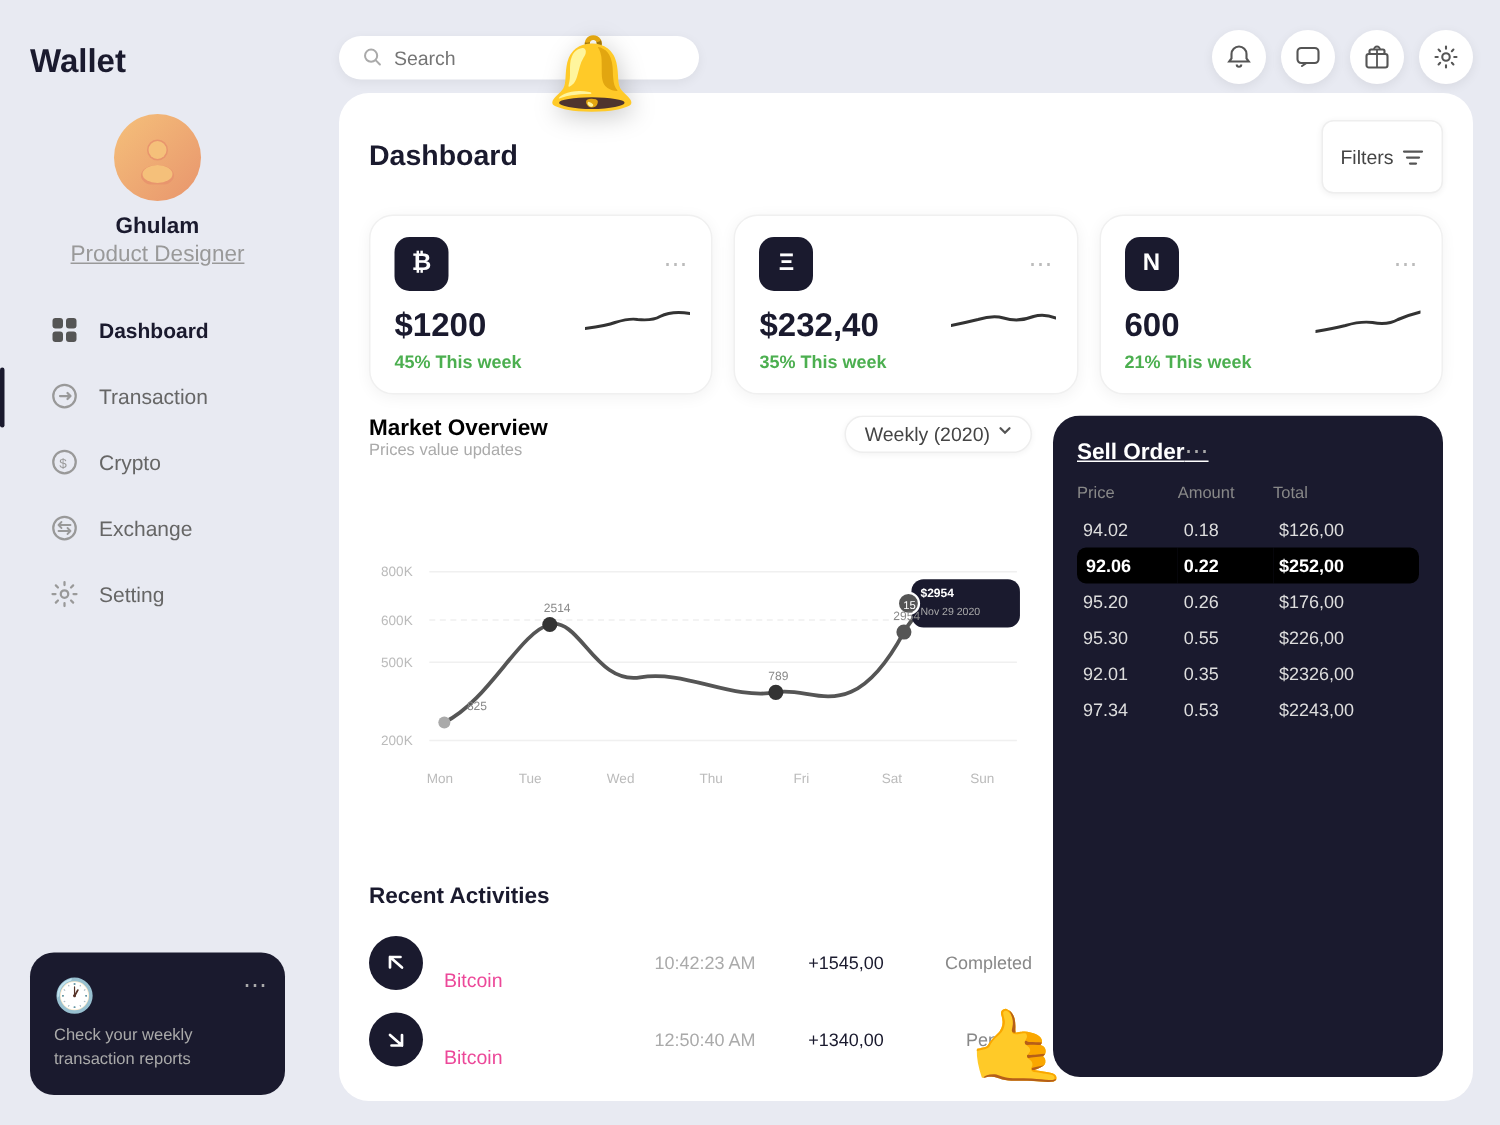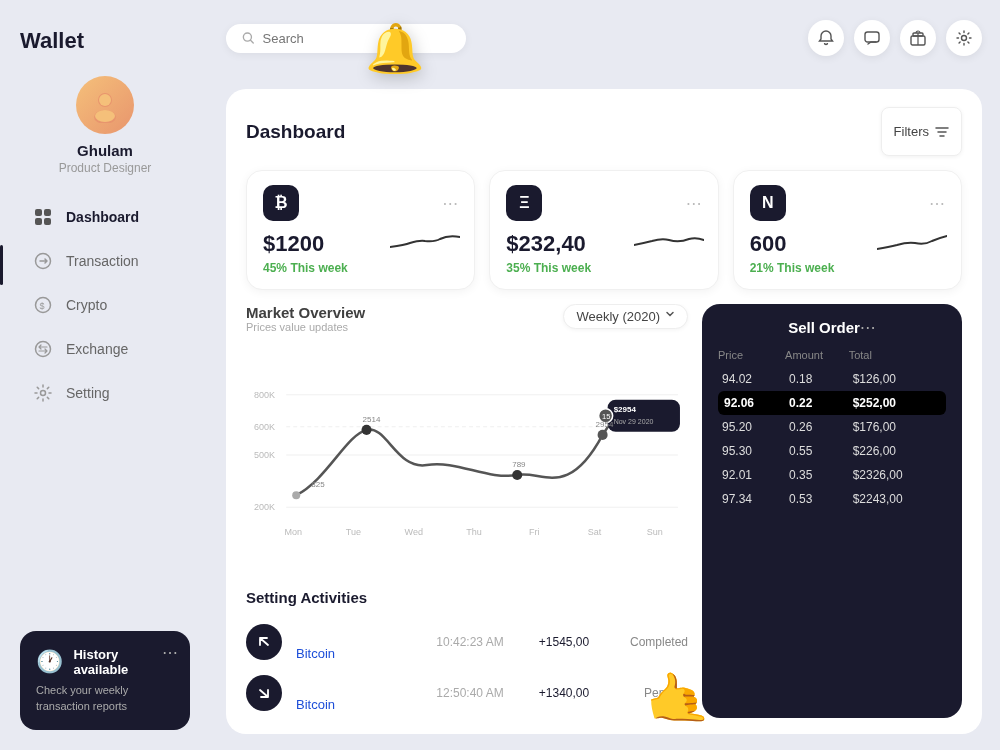--- a/index.html
+++ b/index.html
@@ -40,21 +40,21 @@
       background: linear-gradient(135deg, #f5c07a 0%, #e8956d 100%);
       display: flex; align-items: center; justify-content: center;
       font-size: 28px;
       margin-bottom: 8px;
       overflow: hidden;
     }
     .avatar-name {
       font-size: 15px; font-weight: 700; color: #1a1a2e;
     }
     .avatar-role {
-      font-size: 12px; color: #999; margin-top: 2px;
+      font-size: 15px; color: #999; margin-top: 2px; text-decoration: underline;
     }
     .sidebar-divider {
       width: 3px; height: 40px;
       background: #1a1a2e;
       border-radius: 4px;
       position: absolute;
       left: 0; top: 245px;
     }
     .nav-items { display: flex; flex-direction: column; gap: 4px; }
     .nav-item {
@@ -98,21 +98,21 @@
       font-size: 11px; color: #aaa; margin-top: 4px; line-height: 1.4;
     }
 
     
     .main {
       flex: 1;
       height: 750px;
       padding: 20px 18px 16px 16px;
       display: flex;
       flex-direction: column;
-      gap: 31px;
+      gap: 4px;
       overflow: hidden;
     }
 
     
     .topbar {
       display: flex; align-items: center; justify-content: space-between;
       margin-bottom: 2px;
     }
     .search-box {
       display: flex; align-items: center;
@@ -210,21 +210,21 @@
       display: flex; gap: 14px; flex: 1; overflow: hidden;
     }
     .market-overview {
       flex: 1;
       display: flex; flex-direction: column; gap: 6px;
       min-width: 0;
     }
     .market-header {
       display: flex; align-items: flex-start; justify-content: space-between;
     }
-    .market-title { font-size: 15px; font-weight: 700; color: #404040; }
+    .market-title { font-size: 15px; font-weight: 700; color: #000000; }
     .market-sub { font-size: 11px; color: #aaa; }
     .weekly-btn {
       display: flex; align-items: flex-start; gap: 5px;
       background: white;
       border: 1px solid #eee;
       border-radius: 20px;
       padding: 4px 12px;
       font-size: 13px; color: #444;
       cursor: pointer;
       box-shadow: 0 1px 4px rgba(0,0,0,0.05);
@@ -242,22 +242,23 @@
     .sell-order-panel {
       width: 260px;
       background: #1a1a2e;
       border-radius: 18px;
       padding: 14px 16px;
       color: white;
       display: flex; flex-direction: column; gap: 8px;
       flex-shrink: 0;
     }
     .sell-order-header {
-      display: flex; align-items: center; justify-content: center;
+      display: flex; align-items: center; justify-content: flex-start;
       margin-bottom: 4px;
+      text-decoration: underline;
     }
     .sell-order-title { font-size: 15px; font-weight: 700; }
     .sell-order-more { color: #aaa; font-size: 16px; cursor: pointer; }
     .sell-table { width: 100%; border-collapse: collapse; }
     .sell-table th {
       font-size: 11px; color: #888; font-weight: 500;
       text-align: left; padding: 0 0 6px 0;
     }
     .sell-table td {
       font-size: 12px; color: #ddd;
@@ -282,21 +283,21 @@
     }
     .activity-icon {
       width: 36px; height: 36px;
       border-radius: 50%;
       background: #1a1a2e;
       display: flex; align-items: center; justify-content: center;
       color: white; font-size: 14px;
       flex-shrink: 0;
     }
     .activity-icon.down { background: #1a1a2e; }
-    .activity-name { font-size: 13px; font-weight: 500; color: #1d4ed8; flex: 1; margin-top: 24px; }
+    .activity-name { font-size: 13px; font-weight: 500; color: #ec4899; flex: 1; margin-top: 24px; }
     .activity-time { font-size: 12px; color: #aaa; width: 80px; text-align: center; }
     .activity-amount { font-size: 12px; color: #1a1a2e; width: 80px; text-align: center; }
     .activity-status {
       font-size: 12px; color: #888; width: 70px; text-align: right;
     }
     .activity-status.completed { color: #888; }
     .activity-status.pending { color: #888; }
 
     
     .bell-notification {
@@ -400,21 +401,20 @@
         </svg>
       </span>
       <span>Setting</span>
     </div>
   </nav>
 
   <div class="history-card">
     <div class="history-more">⋯</div>
     <div class="history-card-header">
       <span class="history-icon">🕐</span>
-      <span class="history-title">History available</span>
     </div>
     <div class="history-desc">Check your weekly transaction reports</div>
   </div>
 </div>
 
 <div class="content-wrapper">
 
   <div class="bell-notification">🔔</div>
 
   <div class="main">
@@ -572,21 +572,21 @@
               <text x="107" y="155" font-size="9" fill="#bbb" text-anchor="middle">Tue</text>
               <text x="167" y="155" font-size="9" fill="#bbb" text-anchor="middle">Wed</text>
               <text x="227" y="155" font-size="9" fill="#bbb" text-anchor="middle">Thu</text>
               <text x="287" y="155" font-size="9" fill="#bbb" text-anchor="middle">Fri</text>
               <text x="347" y="155" font-size="9" fill="#bbb" text-anchor="middle">Sat</text>
               <text x="407" y="155" font-size="9" fill="#bbb" text-anchor="middle">Sun</text>
             </svg>
           </div>
 
           <div class="recent-section">
-            <div class="recent-title">Setting Activities</div>
+            <div class="recent-title">Recent Activities</div>
             <div class="activity-item">
               <div class="activity-icon">
                 <svg width="16" height="16" viewBox="0 0 16 16" fill="none">
                   <path d="M12 11L4 4M4 4h7M4 4v7" stroke="white" stroke-width="1.8" stroke-linecap="round" stroke-linejoin="round"></path>
                 </svg>
               </div>
               <span class="activity-name">Bitcoin</span>
               <span class="activity-time">10:42:23 AM</span>
               <span class="activity-amount">+1545,00</span>
               <span class="activity-status completed">Completed</span>

